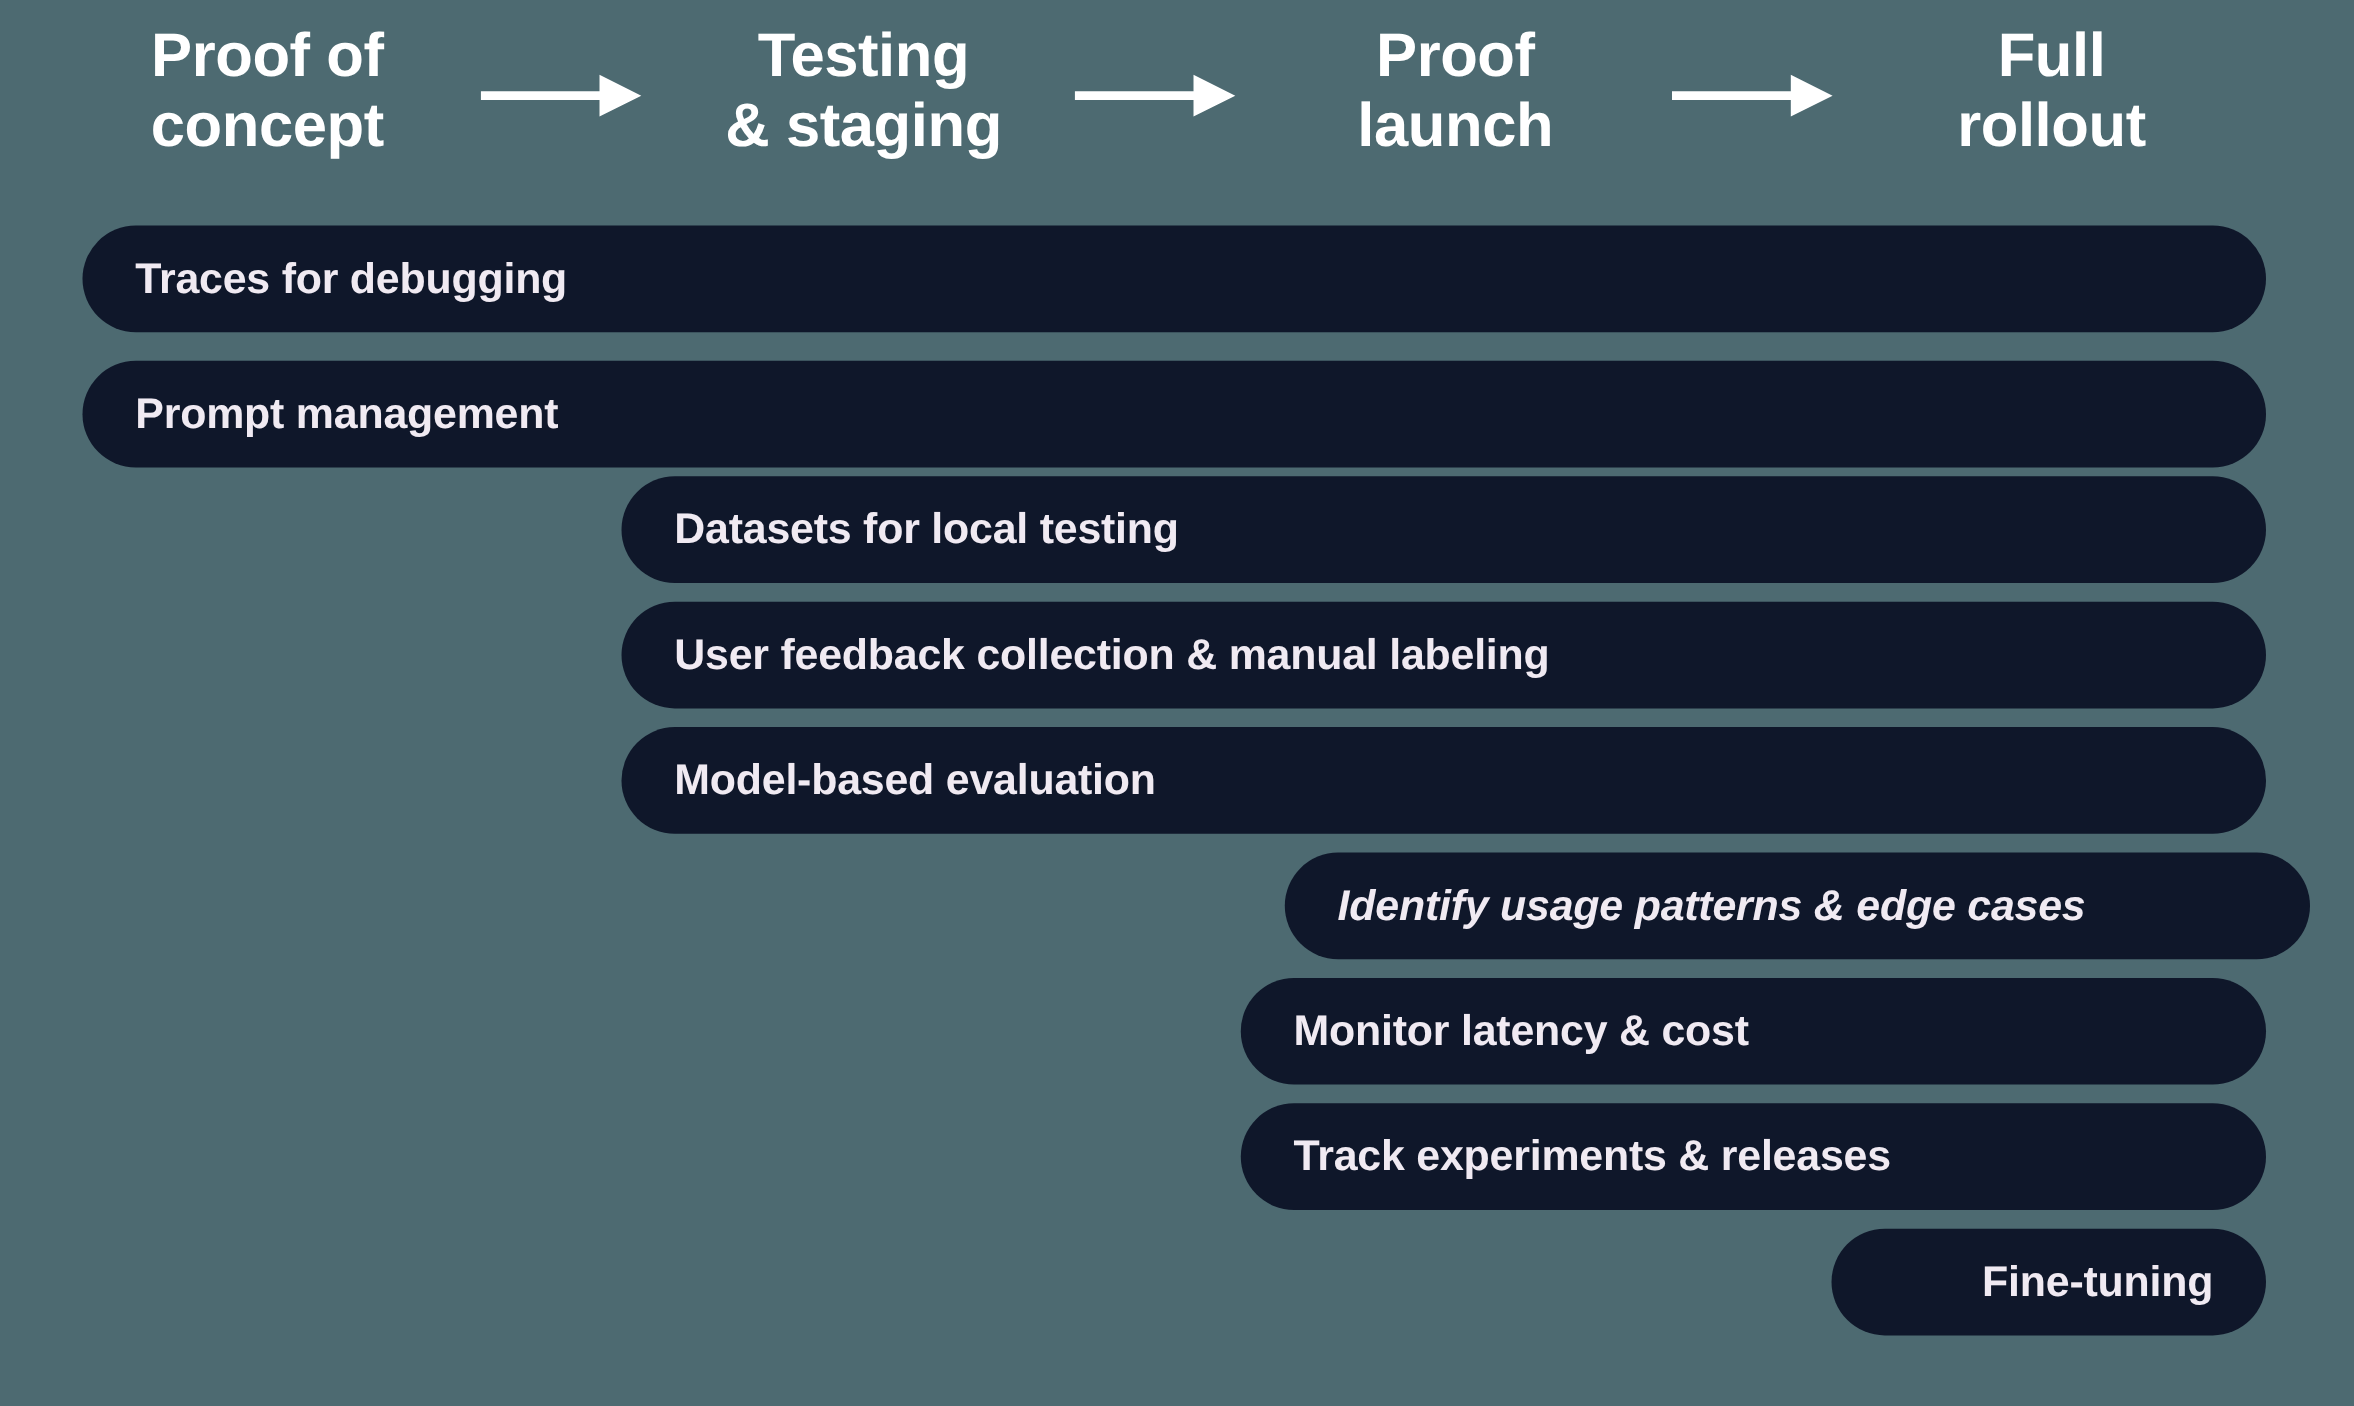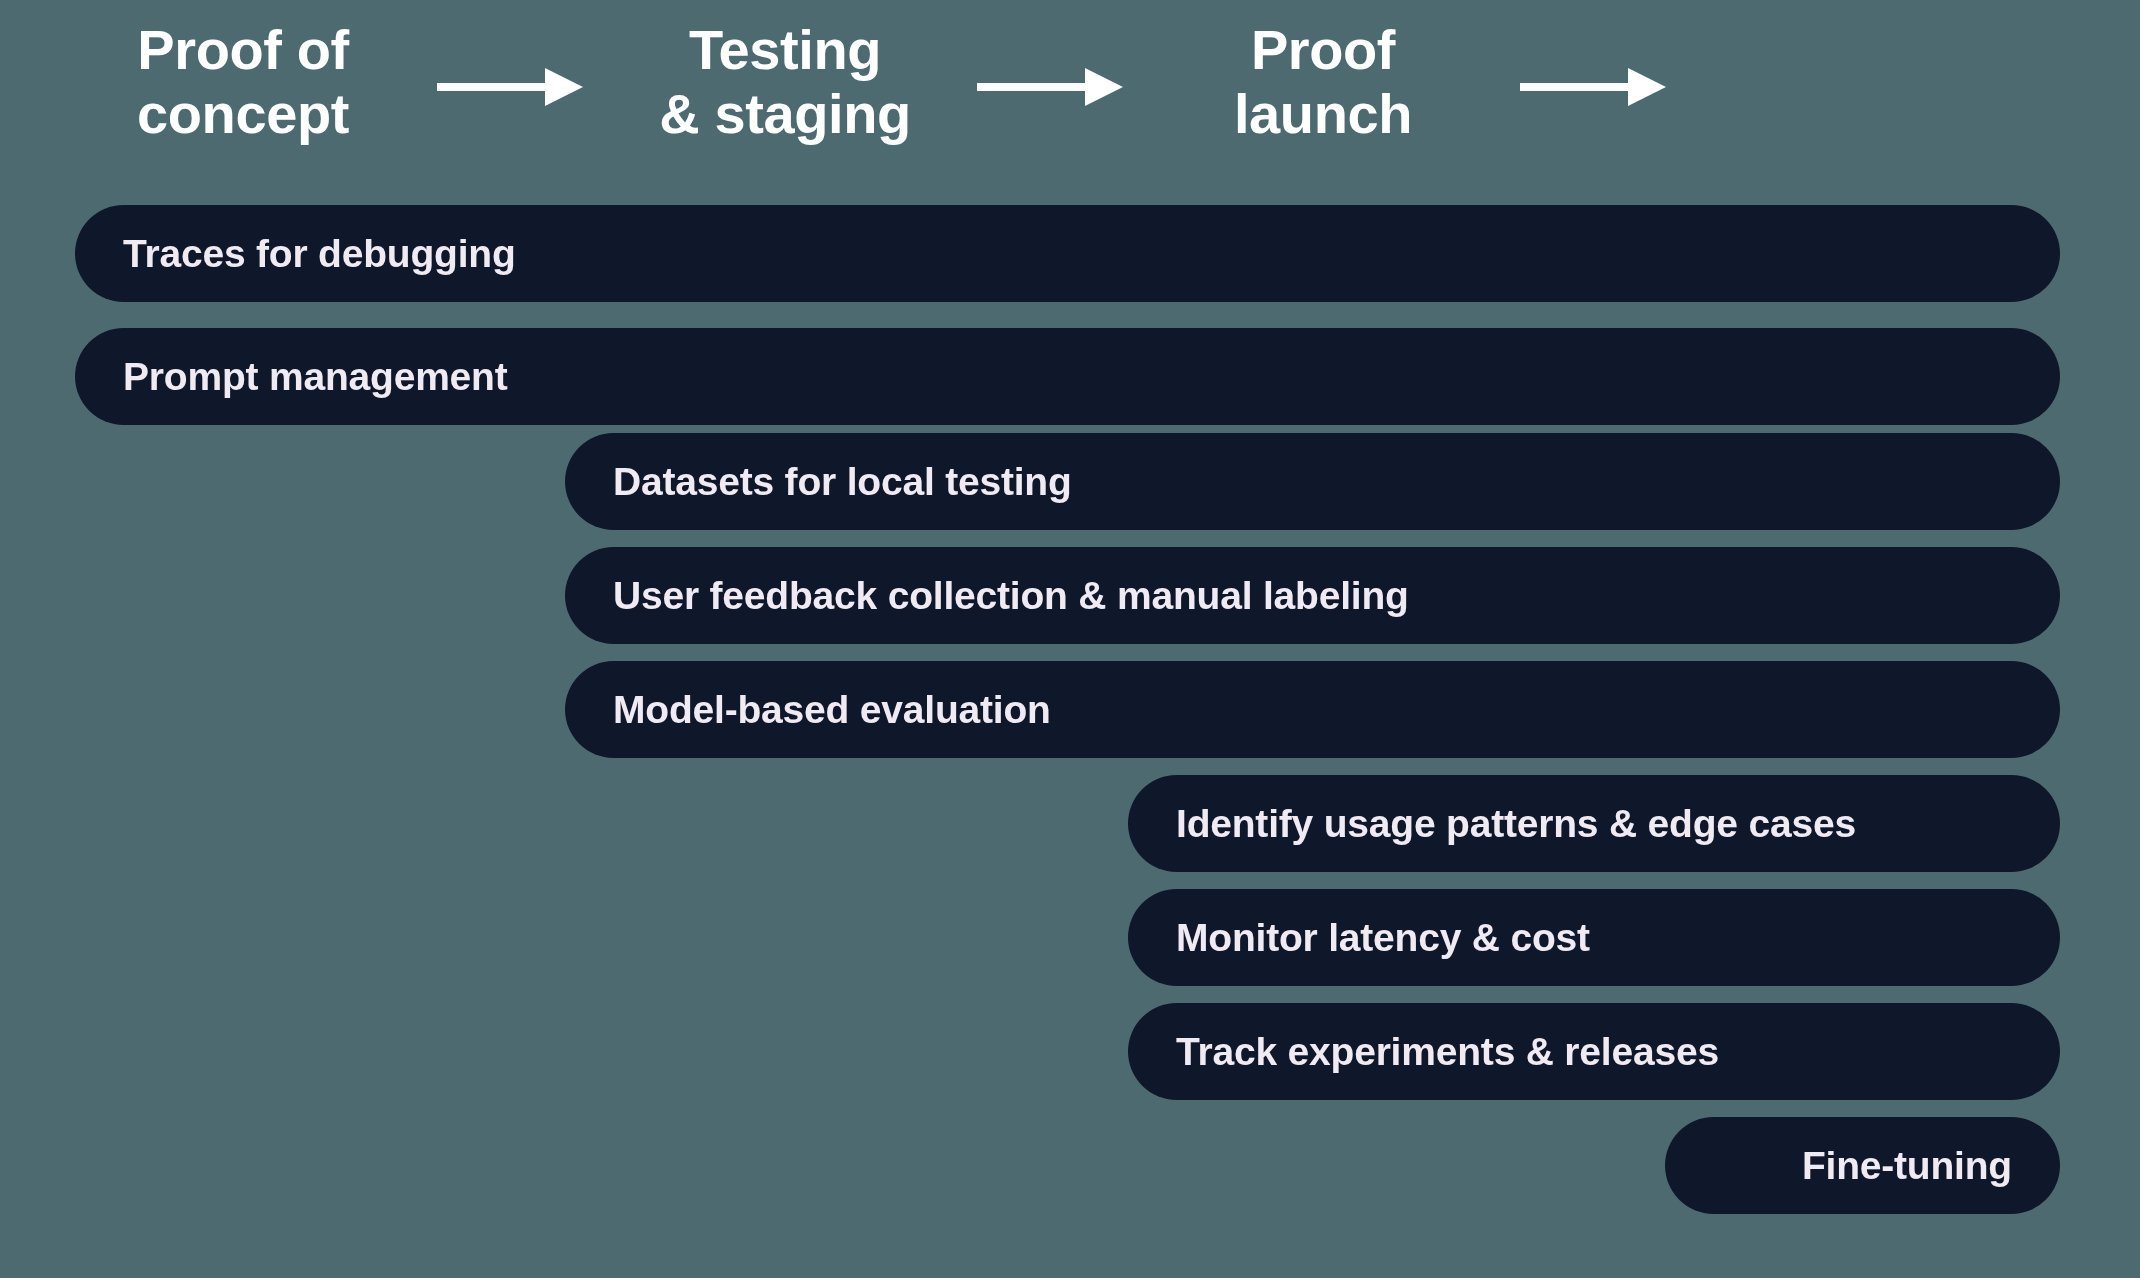--- a/index.html
+++ b/index.html
@@ -75,20 +75,22 @@
 <body>
 
 <div id="stage">
 
   <div class="phase-header ph0">Proof of
 concept</div>
   <div class="phase-header ph1">Testing
 &amp; staging</div>
   <div class="phase-header ph2">Proof
 launch</div>
+  <div class="phase-header ph3">Full
+rollout</div>
 
   <div class="arrow ar0">
     <svg width="150" height="50" viewBox="0 0 150 50" xmlns="http://www.w3.org/2000/svg">
       <path d="M0 21 H108 V6 L146 25 L108 44 V29 H0 Z" fill="#ffffff"></path>
     </svg>
   </div>
   <div class="arrow ar1">
     <svg width="150" height="50" viewBox="0 0 150 50" xmlns="http://www.w3.org/2000/svg">
       <path d="M0 21 H108 V6 L146 25 L108 44 V29 H0 Z" fill="#ffffff"></path>
     </svg>
@@ -108,21 +110,21 @@
       </div>
       <div class="pill" style="left: 565px; width: 1495px; top: 433px;">
         <span class="pill-label">Datasets for local testing</span>
       </div>
       <div class="pill" style="left: 565px; width: 1495px; top: 547px;">
         <span class="pill-label">User feedback collection &amp; manual labeling</span>
       </div>
       <div class="pill" style="left: 565px; width: 1495px; top: 661px;">
         <span class="pill-label">Model-based evaluation</span>
       </div>
-      <div class="pill" style="left: 1128px; width: 932px; top: 775px;">
+      <div class="pill" style="left: 1168px; width: 932px; top: 775px; font-style: italic;">
         <span class="pill-label">Identify usage patterns &amp; edge cases</span>
       </div>
       <div class="pill" style="left: 1128px; width: 932px; top: 889px;">
         <span class="pill-label">Monitor latency &amp; cost</span>
       </div>
       <div class="pill" style="left: 1128px; width: 932px; top: 1003px;">
         <span class="pill-label">Track experiments &amp; releases</span>
       </div>
       <div class="pill align-right" style="left: 1665px; width: 395px; top: 1117px;">
         <span class="pill-label">Fine-tuning</span>

